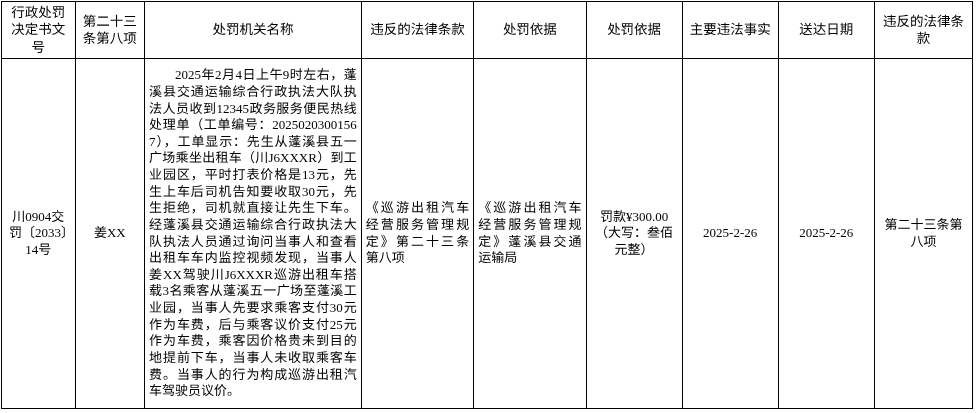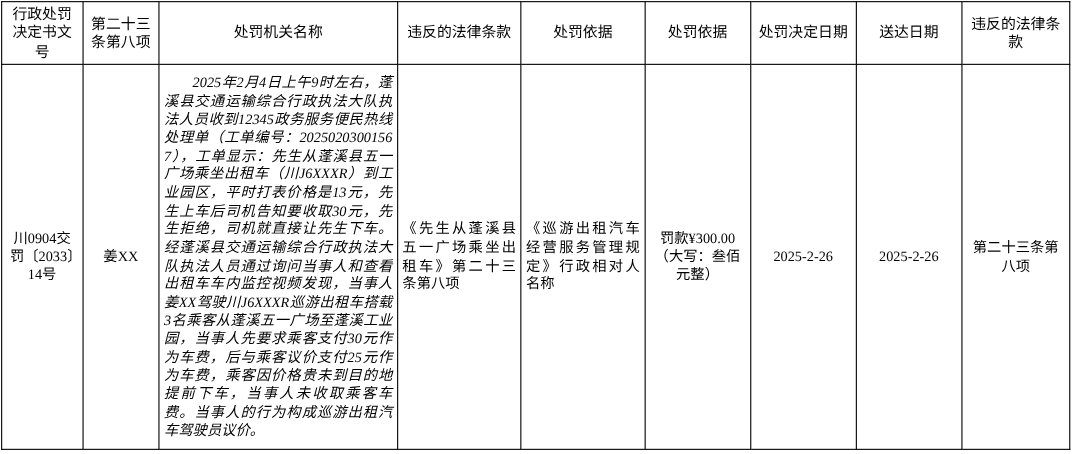--- a/index.html
+++ b/index.html
@@ -58,21 +58,20 @@
   td.cell-senddate,
   td.cell-organ {
     text-align: center;
   }
   td.cell-facts {
     text-align: justify;
     text-justify: inter-ideograph;
     text-indent: 2em;
     vertical-align: middle;
     padding: 4px 6px;
-    font-style: italic;
   }
   td.cell-law,
   td.cell-basis {
     text-align: justify;
     text-justify: inter-ideograph;
     vertical-align: middle;
     padding: 4px 5px;
   }
   .body-row td {
     height: 345px;
@@ -95,32 +94,32 @@
       <col class="c-organ">
     </colgroup>
     <thead>
       <tr>
         <th>行政处罚决定书文号</th>
         <th>第二十三条第八项</th>
         <th>处罚机关名称</th>
         <th>违反的法律条款</th>
         <th>处罚依据</th>
         <th>处罚依据</th>
-        <th>处罚决定日期</th>
+        <th>主要违法事实</th>
         <th>送达日期</th>
         <th>违反的法律条款</th>
       </tr>
     </thead>
     <tbody>
       <tr class="body-row">
         <td class="cell-docno">川0904交罚〔2033〕14号</td>
         <td class="cell-party">姜XX</td>
         <td class="cell-facts">2025年2月4日上午9时左右，蓬溪县交通运输综合行政执法大队执法人员收到12345政务服务便民热线处理单（工单编号：20250203001567），工单显示：先生从蓬溪县五一广场乘坐出租车（川J6XXXR）到工业园区，平时打表价格是13元，先生上车后司机告知要收取30元，先生拒绝，司机就直接让先生下车。经蓬溪县交通运输综合行政执法大队执法人员通过询问当事人和查看出租车车内监控视频发现，当事人姜XX驾驶川J6XXXR巡游出租车搭载3名乘客从蓬溪五一广场至蓬溪工业园，当事人先要求乘客支付30元作为车费，后与乘客议价支付25元作为车费，乘客因价格贵未到目的地提前下车，当事人未收取乘客车费。当事人的行为构成巡游出租汽车驾驶员议价。</td>
-        <td class="cell-law">《先生从蓬溪县五一广场乘坐出租车》第二十三条第八项</td>
-        <td class="cell-basis">《巡游出租汽车经营服务管理规定》行政相对人名称</td>
+        <td class="cell-law">《巡游出租汽车经营服务管理规定》第二十三条第八项</td>
+        <td class="cell-basis">《巡游出租汽车经营服务管理规定》蓬溪县交通运输局</td>
         <td class="cell-result">罚款¥300.00（大写：叁佰元整）</td>
         <td class="cell-decdate">2025-2-26</td>
         <td class="cell-senddate">2025-2-26</td>
         <td class="cell-organ">第二十三条第八项</td>
       </tr>
     </tbody>
   </table>
 </div>
 
 </body></html>

